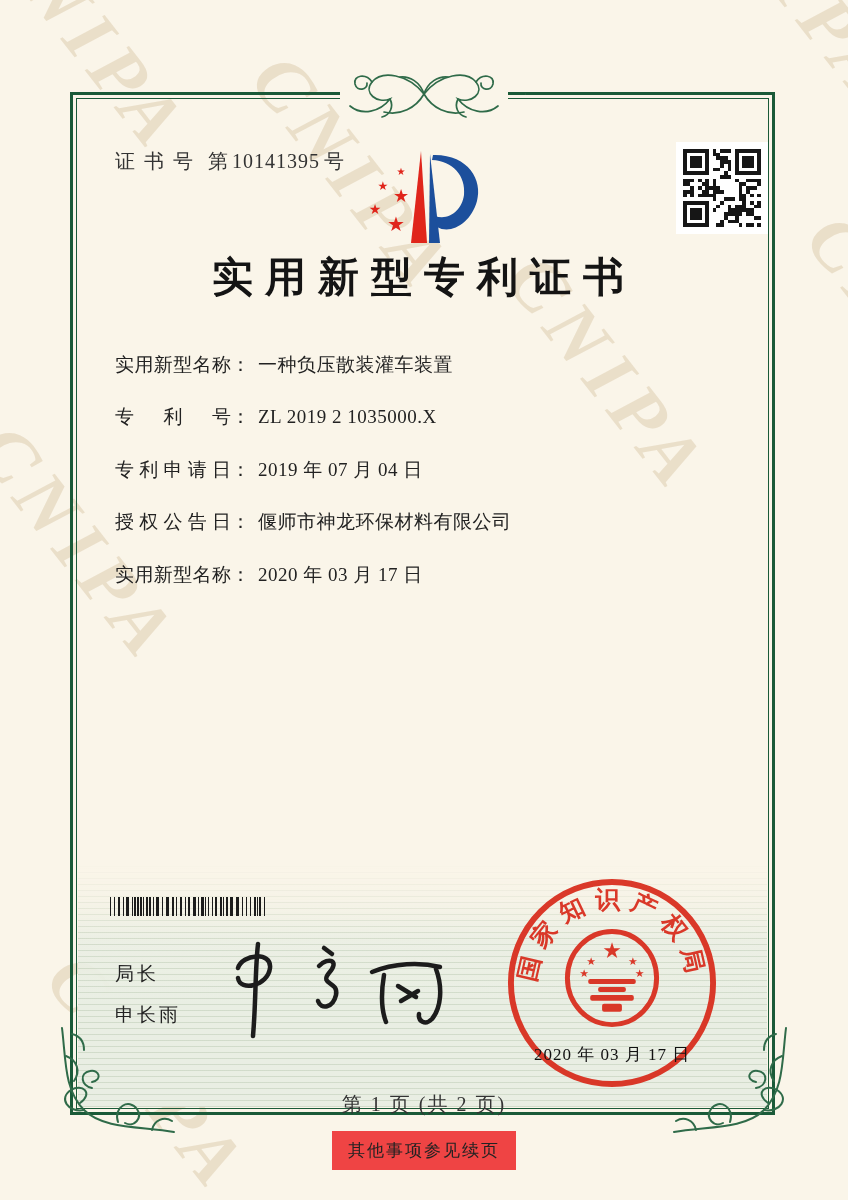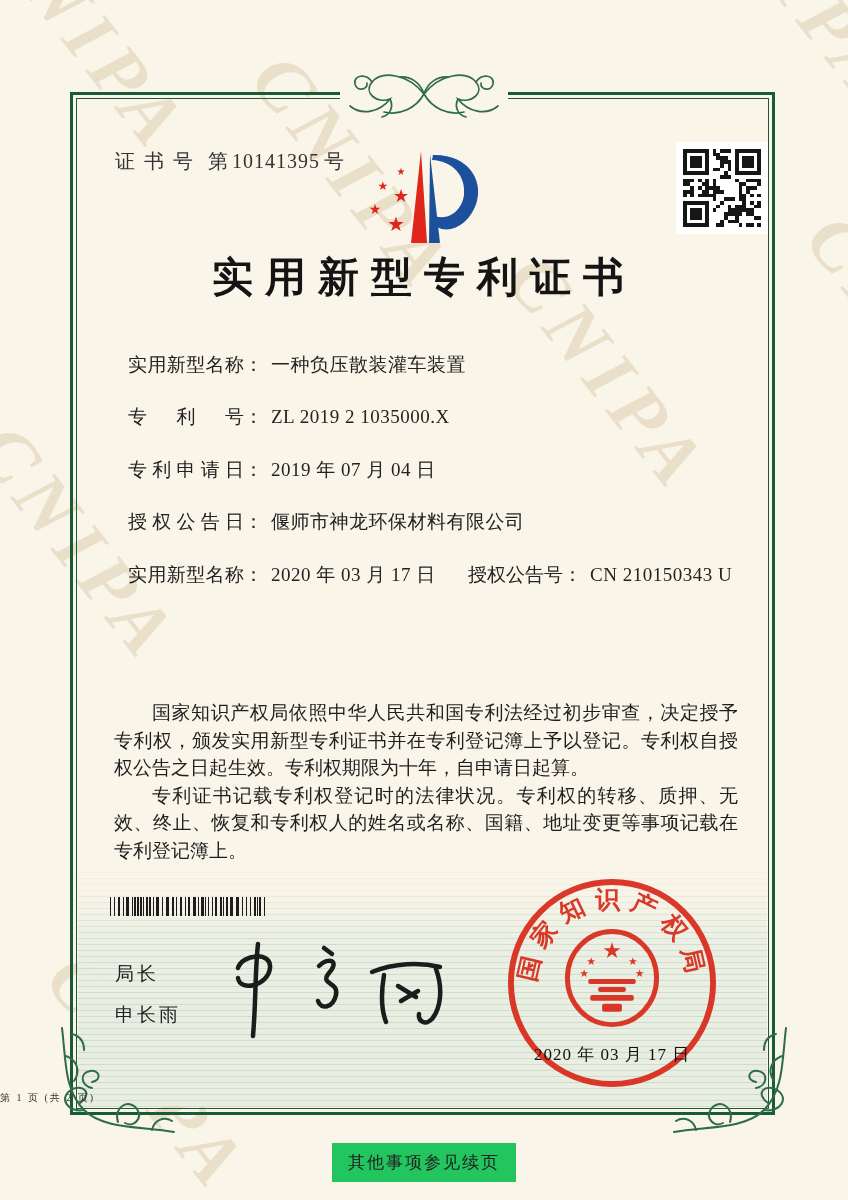--- a/index.html
+++ b/index.html
@@ -35,21 +35,21 @@
   .certno .num{margin:0 4px;letter-spacing:1px;}
   .certno .pre{margin-left:6px;}
   .logo{position:absolute;left:350px;top:146px;width:134px;height:102px;}
   .qr{position:absolute;left:676px;top:142px;width:92px;height:92px;background:#fff;
       display:flex;align-items:center;justify-content:center;}
   .qr svg{width:78px;height:78px;}
   .title{position:absolute;left:0;right:0;top:250px;text-align:center;font-size:41px;
          font-weight:bold;letter-spacing:12px;color:#141414;}
 
   
-  .fields{position:absolute;left:115px;top:352px;width:625px;font-size:19px;color:#222;margin-left:13px;}
+  .fields{position:absolute;left:115px;top:352px;width:625px;font-size:19px;color:#222;}
   .frow{height:52.4px;position:relative;}
   .flabel{display:inline-block;width:116px;text-align:justify;text-align-last:justify;vertical-align:top;}
   .colon{display:inline-block;}
   .fvalue{margin-left:8px;letter-spacing:0.5px;}
   .g2{position:absolute;left:340px;top:0;white-space:nowrap;}
 
   
   .bodytext{position:absolute;left:114px;top:699px;width:624px;font-size:19px;line-height:27.5px;
             text-align:justify;color:#1f1f1f;}
   .bodytext p{margin:0;text-indent:2em;}
@@ -58,24 +58,24 @@
   .barcode{position:absolute;left:110px;top:897px;width:232px;height:19px;font-size:0;z-index:3;}
   .barcode span{display:inline-block;height:100%;background:#1c1c1c;}
   .director{position:absolute;left:115px;top:961px;font-size:19px;letter-spacing:3px;z-index:3;}
   .director div{margin-bottom:15px;}
   .signature{position:absolute;left:222px;top:938px;width:240px;height:104px;z-index:3;}
 
   .seal{position:absolute;left:503px;top:876px;width:218px;height:218px;z-index:4;opacity:0.95;}
   .sealdate{position:absolute;left:512px;top:1043px;width:200px;text-align:center;font-size:17px;
             letter-spacing:1px;color:#111;z-index:5;}
 
-  .pageno{position:absolute;left:0;right:0;top:1091px;text-align:left;font-size:10px;
+  .pageno{position:absolute;left:0;right:0;top:1091px;text-align:center;font-size:20px;
           letter-spacing:2px;color:#333;z-index:3;}
-  .contnote{position:absolute;left:50%;top:1131px;transform:translateX(-50%);background:#22c55e;
-            padding:8px 16px;font-size:17px;letter-spacing:2px;color:#222;margin-top:12px;}
+  .contnote{position:absolute;left:50%;top:1131px;transform:translateX(-50%);background:#ef4444;
+            padding:8px 16px;font-size:17px;letter-spacing:2px;color:#222;}
 </style>
 </head>
 <body>
 
 <div class="page">
 
   <div class="wm" style="left:-50px;top:-10px;">CNIPA</div>
   <div class="wm" style="left:660px;top:-60px;">CNIPA</div>
   <div class="wm" style="left:215px;top:130px;">CNIPA</div>
   <div class="wm" style="left:470px;top:330px;">CNIPA</div>
@@ -286,28 +286,23 @@
       <span class="flabel">专利号</span><span class="colon">：</span><span class="fvalue">ZL 2019 2 1035000.X</span>
     </div>
     <div class="frow">
       <span class="flabel">专利申请日</span><span class="colon">：</span><span class="fvalue">2019 年 07 月 04 日</span>
     </div>
     <div class="frow">
       <span class="flabel">授权公告日</span><span class="colon">：</span><span class="fvalue">偃师市神龙环保材料有限公司</span>
     </div>
     <div class="frow">
       <span class="flabel">实用新型名称</span><span class="colon">：</span><span class="fvalue">2020 年 03 月 17 日</span>
-      <span class="g2"><span>授权公告号</span><span class="colon">：</span><span class="fvalue">CN 210150343 U</span></span>
-    </div>
-  </div>
-
-  <div class="bodytext">
-    <p>国家知识产权局依照中华人民共和国专利法经过初步审查，决定授予专利权，颁发实用新型专利证书并在专利登记簿上予以登记。专利权自授权公告之日起生效。专利权期限为十年，自申请日起算。</p>
-    <p>专利证书记载专利权登记时的法律状况。专利权的转移、质押、无效、终止、恢复和专利权人的姓名或名称、国籍、地址变更等事项记载在专利登记簿上。</p>
-  </div>
+    </div>
+  </div>
+
 
   <div class="barcode" id="barcode"><span style="width: 1px; margin-right: 3px;"></span><span style="width: 1px; margin-right: 3px;"></span><span style="width: 2px; margin-right: 3px;"></span><span style="width: 1px; margin-right: 2px;"></span><span style="width: 3px; margin-right: 3px;"></span><span style="width: 1px; margin-right: 1px;"></span><span style="width: 2px; margin-right: 1px;"></span><span style="width: 2px; margin-right: 1px;"></span><span style="width: 2px; margin-right: 1px;"></span><span style="width: 1px; margin-right: 2px;"></span><span style="width: 2px; margin-right: 1px;"></span><span style="width: 2px; margin-right: 2px;"></span><span style="width: 1px; margin-right: 2px;"></span><span style="width: 3px; margin-right: 3px;"></span><span style="width: 1px; margin-right: 3px;"></span><span style="width: 3px; margin-right: 3px;"></span><span style="width: 2px; margin-right: 2px;"></span><span style="width: 1px; margin-right: 3px;"></span><span style="width: 2px; margin-right: 3px;"></span><span style="width: 1px; margin-right: 2px;"></span><span style="width: 2px; margin-right: 3px;"></span><span style="width: 3px; margin-right: 2px;"></span><span style="width: 1px; margin-right: 2px;"></span><span style="width: 3px; margin-right: 1px;"></span><span style="width: 1px; margin-right: 2px;"></span><span style="width: 1px; margin-right: 3px;"></span><span style="width: 1px; margin-right: 2px;"></span><span style="width: 2px; margin-right: 3px;"></span><span style="width: 2px; margin-right: 1px;"></span><span style="width: 1px; margin-right: 2px;"></span><span style="width: 2px; margin-right: 2px;"></span><span style="width: 3px; margin-right: 3px;"></span><span style="width: 3px; margin-right: 3px;"></span><span style="width: 1px; margin-right: 3px;"></span><span style="width: 1px; margin-right: 3px;"></span><span style="width: 1px; margin-right: 3px;"></span><span style="width: 2px; margin-right: 1px;"></span><span style="width: 1px; margin-right: 1px;"></span><span style="width: 2px; margin-right: 3px;"></span><span style="width: 1px; margin-right: 2px;"></span></div>
 
   <div class="director">
     <div>局长</div>
     <div>申长雨</div>
   </div>
 
   <svg class="signature" viewBox="0 0 240 104">
     <g stroke="#1c1c1c" fill="none" stroke-width="4.5" stroke-linecap="round" stroke-linejoin="round">

